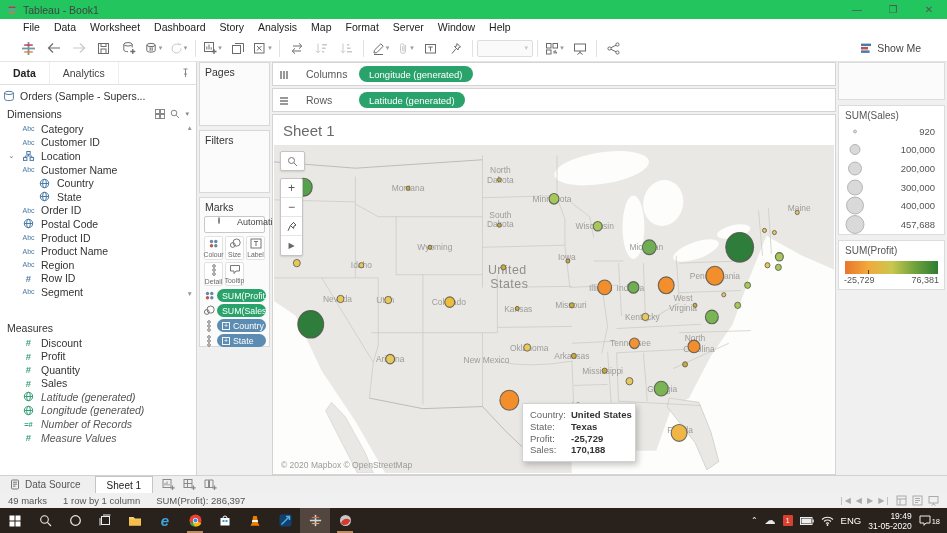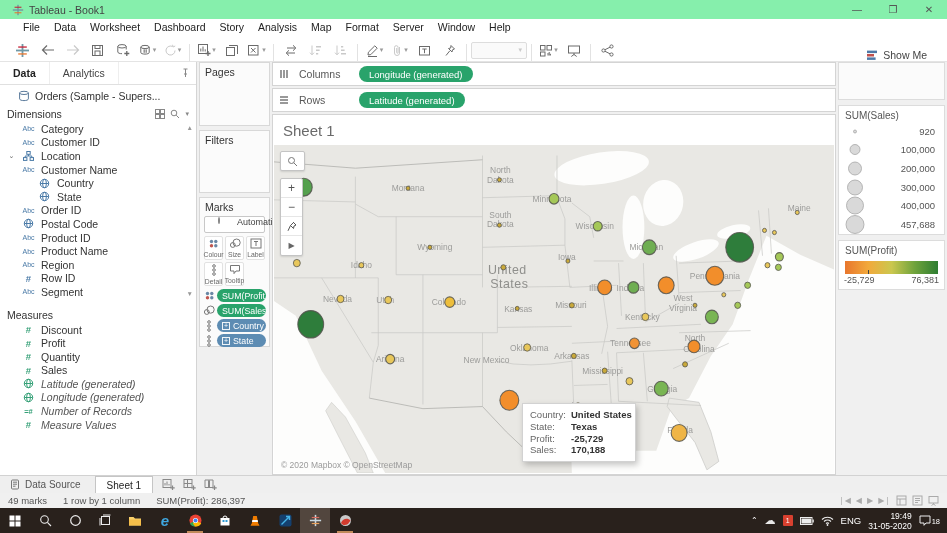--- a/index.html
+++ b/index.html
@@ -1,36 +1,36 @@
 <!DOCTYPE html>
 <html><head>
 <meta charset="utf-8">
 <style>
 *{box-sizing:border-box;margin:0;padding:0}
 html,body{width:947px;height:533px;overflow:hidden}
 body{font-family:"Liberation Sans","DejaVu Sans",sans-serif;background:#fff;color:#333;font-size:11px}
-.titlebar{height:19px;display:flex;align-items:center;background:#86efac;padding-left:12px;font-size:10.5px;color:#444;gap:5px}
+.titlebar{height:19px;display:flex;align-items:center;background:#22c55e;padding-left:6px;font-size:10.5px;color:#444;gap:5px}
 .win-controls{margin-left:auto;display:flex;height:100%}
 .win-btn{width:36px;display:flex;align-items:center;justify-content:center;font-size:10px;color:#555}
 .menubar{height:16px;display:flex;align-items:center;padding-left:16px;font-size:10.5px;color:#222}
 .menu-item{padding:0 7px}
-.toolbar{height:27px;display:flex;align-items:flex-end;border-bottom:1px solid #E4E4E4;padding:0 10px}
+.toolbar{height:27px;display:flex;align-items:center;border-bottom:1px solid #E4E4E4;padding:0 16px}
 .tb{display:flex;align-items:center;justify-content:center;min-width:25px;height:22px;color:#6B6B6B}
 .tb.disabled{color:#C9C9C9}
 .tb .caret{font-size:7px;margin-left:1px;color:#9A9A9A}
 .tb-sep{width:1px;height:17px;background:#E2E2E2;margin:0 4px}
 .dd-box{width:56px;height:17px;border:1px solid #DDD;background:#FAFAFA;display:flex;align-items:center;justify-content:flex-end;padding:0 4px;color:#C9C9C9;font-size:7px;border-radius:2px}
 .showme{margin-left:auto;display:flex;gap:5px;font-size:10.5px;color:#444;align-items:center;padding-right:10px}
 .main{display:flex;height:413px;background:#F0F0F0}
 .datapane{width:197px;background:#fff;border-right:1px solid #D4D4D4;display:flex;flex-direction:column;font-size:10.5px;position:relative}
 .pane-tabs{height:23px;display:flex;border-bottom:1px solid #E0E0E0;align-items:stretch}
 .pane-tab{padding:0 13px;display:flex;align-items:center;color:#444;border-right:1px solid #EEE}
 .pane-tab.active{font-weight:bold;color:#222}
 .pane-pin{margin-left:auto;display:flex;align-items:center;padding-right:6px}
-.ds-row{height:21px;display:flex;align-items:center;padding:0 18px;gap:5px;color:#333;white-space:nowrap;overflow:hidden}
+.ds-row{height:21px;display:flex;align-items:center;padding:0 3px;gap:5px;color:#333;white-space:nowrap;overflow:hidden}
 .sec-header{height:16px;display:flex;align-items:center;padding:0 7px;font-weight:normal;color:#333}
 .dims-tools{margin-left:auto;display:flex;gap:5px;color:#888;align-items:center}
 .field-list{position:relative}
 .field-row{height:13.6px;display:flex;align-items:center;padding-left:7px;gap:3px;color:#333;white-space:nowrap}
 .field-row .crt{width:9px;font-size:7px;color:#666;text-align:center;flex:none}
 .field-row .icon-cell{width:19px;display:flex;justify-content:center;align-items:center;flex:none}
 .field-row.ind{padding-left:23px}
 .field-row.italic .fl{font-style:italic;color:#555}
 .fi-abc{font-size:7px;color:#4A7AA7}
 .fi-hash{font-size:9.5px;color:#35A077;font-weight:bold}
@@ -50,21 +50,21 @@
 .mk-btn{width:19px;height:24px;border:1px solid #E2E2E2;background:#fff;border-radius:2px;display:flex;flex-direction:column;align-items:center;justify-content:center;gap:1px;font-size:6.8px;color:#666}
 .mk-pills{padding:3px 3px 0;display:flex;flex-direction:column;gap:2px}
 .pill-row{display:flex;align-items:center;gap:2px}
 .pill-ic{width:12px;display:flex;justify-content:center;flex:none}
 .pill{flex:1;height:13px;border-radius:7px;color:#fff;font-size:8.8px;display:flex;align-items:center;padding:0 5px;white-space:nowrap;overflow:hidden}
 .pill.green{background:#29A36B}
 .pill.blue{background:#5D8CB3}
 .boxico{width:8px;height:8px;border:1px solid rgba(255,255,255,.9);font-size:7px;line-height:6px;text-align:center;margin-right:3px;flex:none;color:#fff}
 .center{flex:1;display:flex;flex-direction:column;padding-left:2px;min-width:0}
 .shelf{height:24px;background:#fff;border:1px solid #D4D4D4;margin-bottom:2px;display:flex;align-items:center;padding:0 6px;gap:4px}
-.shelf-label{width:76px;display:flex;gap:10px;align-items:center;color:#585858;font-size:10.5px}
+.shelf-label{width:76px;display:flex;gap:17px;align-items:flex-end;color:#585858;font-size:10.5px}
 .shelf-pill{height:16px;border-radius:8px;background:#29A36B;color:#fff;font-size:9.5px;display:flex;align-items:center;padding:0 10px}
 .sheetview{flex:1;background:#fff;border:1px solid #D4D4D4;position:relative;overflow:hidden}
 .sheet-title{font-size:15px;color:#6A6A6A;padding:7px 0 3px 10px}
 .mapwrap{position:absolute;left:1px;top:30px;right:1px;bottom:1px;background:#E9E8E4}
 #map-svg{width:100%;height:100%;display:block}
 .map-controls{position:absolute;left:6px;top:6px}
 .searchbox{width:25px;height:20px;background:#fff;border:1px solid #C4C4C4;border-radius:2px;display:flex;align-items:center;justify-content:center;margin-bottom:7px;box-shadow:0 1px 2px rgba(0,0,0,.12)}
 .zstack{width:23px;background:#fff;border:1px solid #C4C4C4;border-radius:2px;box-shadow:0 1px 2px rgba(0,0,0,.12)}
 .zbtn{height:19px;display:flex;align-items:center;justify-content:center;color:#555;font-size:12px;border-bottom:1px solid #E6E6E6}
 .zbtn:last-child{border-bottom:none}
@@ -430,21 +430,21 @@
           <span class="fl">Row ID</span>
         </div>
         <div class="field-row">
           <span class="crt"></span>
           <span class="icon-cell">
             <span class="fi-abc">Abc</span>
           </span>
           <span class="fl">Segment</span>
         </div>
       </div>
-    <div class="sec-header" style="margin-top:8px">
+    <div class="sec-header" style="margin-top:21px">
       <span>Measures</span>
     </div>
     <div class="field-list" id="measList">
         <div class="field-row">
           <span class="crt"></span>
           <span class="icon-cell">
             <span class="fi-hash">#</span>
           </span>
           <span class="fl">Discount</span>
         </div>

